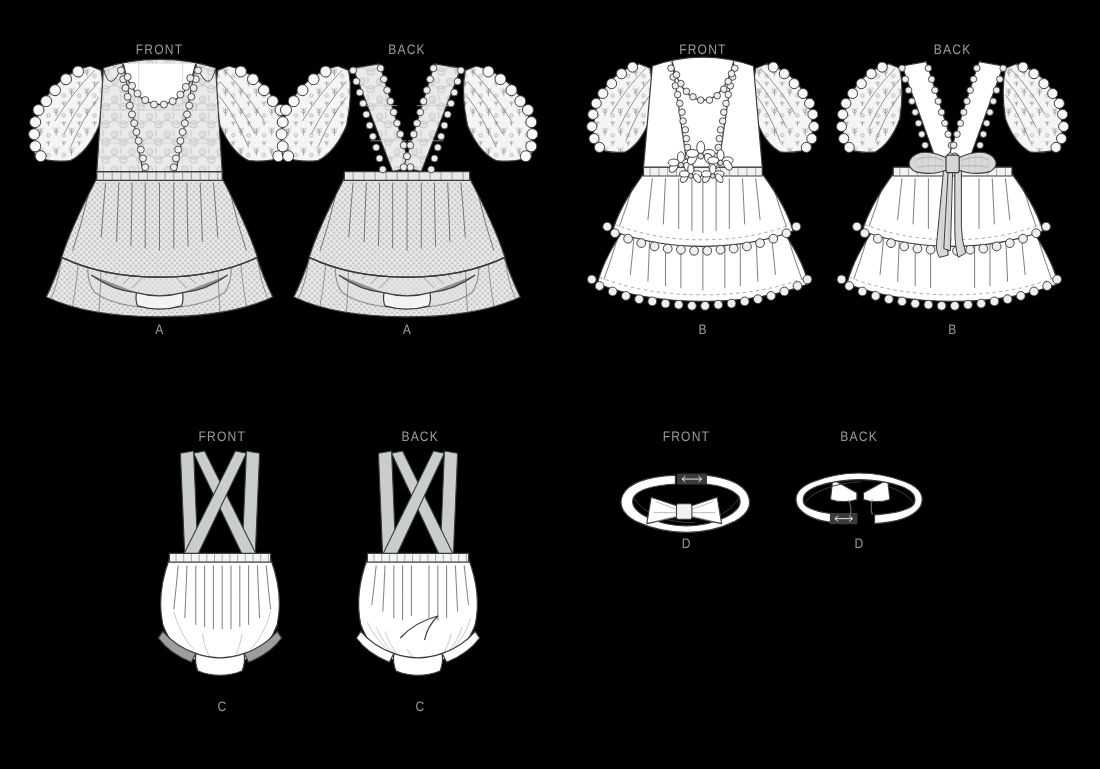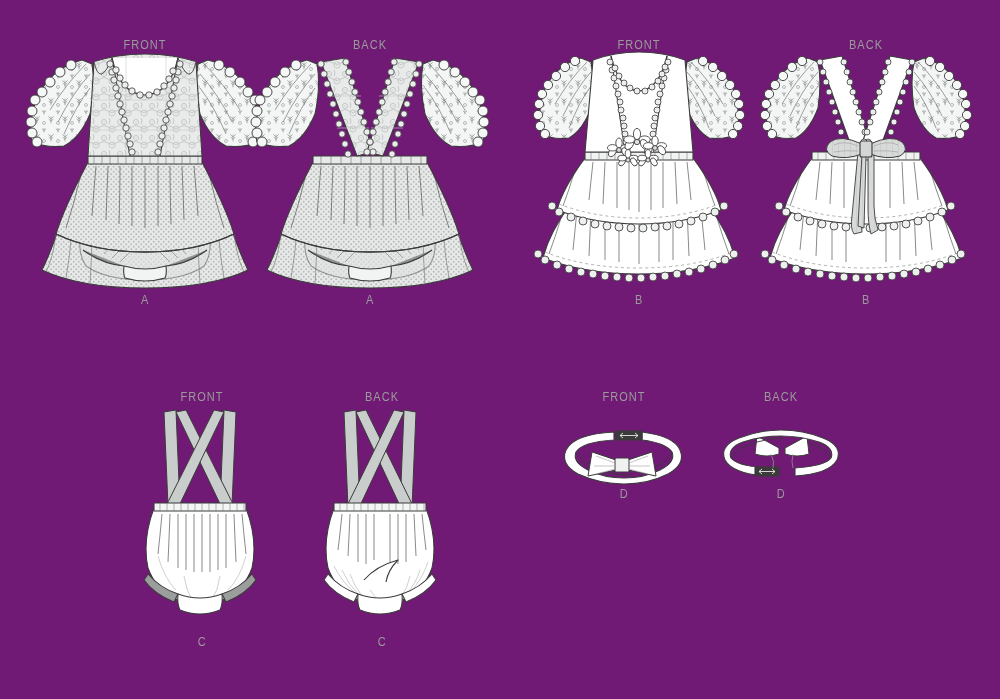--- a/index.html
+++ b/index.html
@@ -10,21 +10,21 @@
   body {
     width: 1000px;
     height: 699px;
     position: relative;
     font-family: "Liberation Sans", sans-serif;
     overflow: hidden;
   }
   .sheet {
     position: absolute;
     inset: 0;
-    background: #701a75;
+    background: #000000;
   }
   .view {
     position: absolute;
   }
   .view-label {
     position: absolute;
     width: 100%;
     text-align: center;
     color: #9b9b9b;
     font-family: "Liberation Sans", sans-serif;

